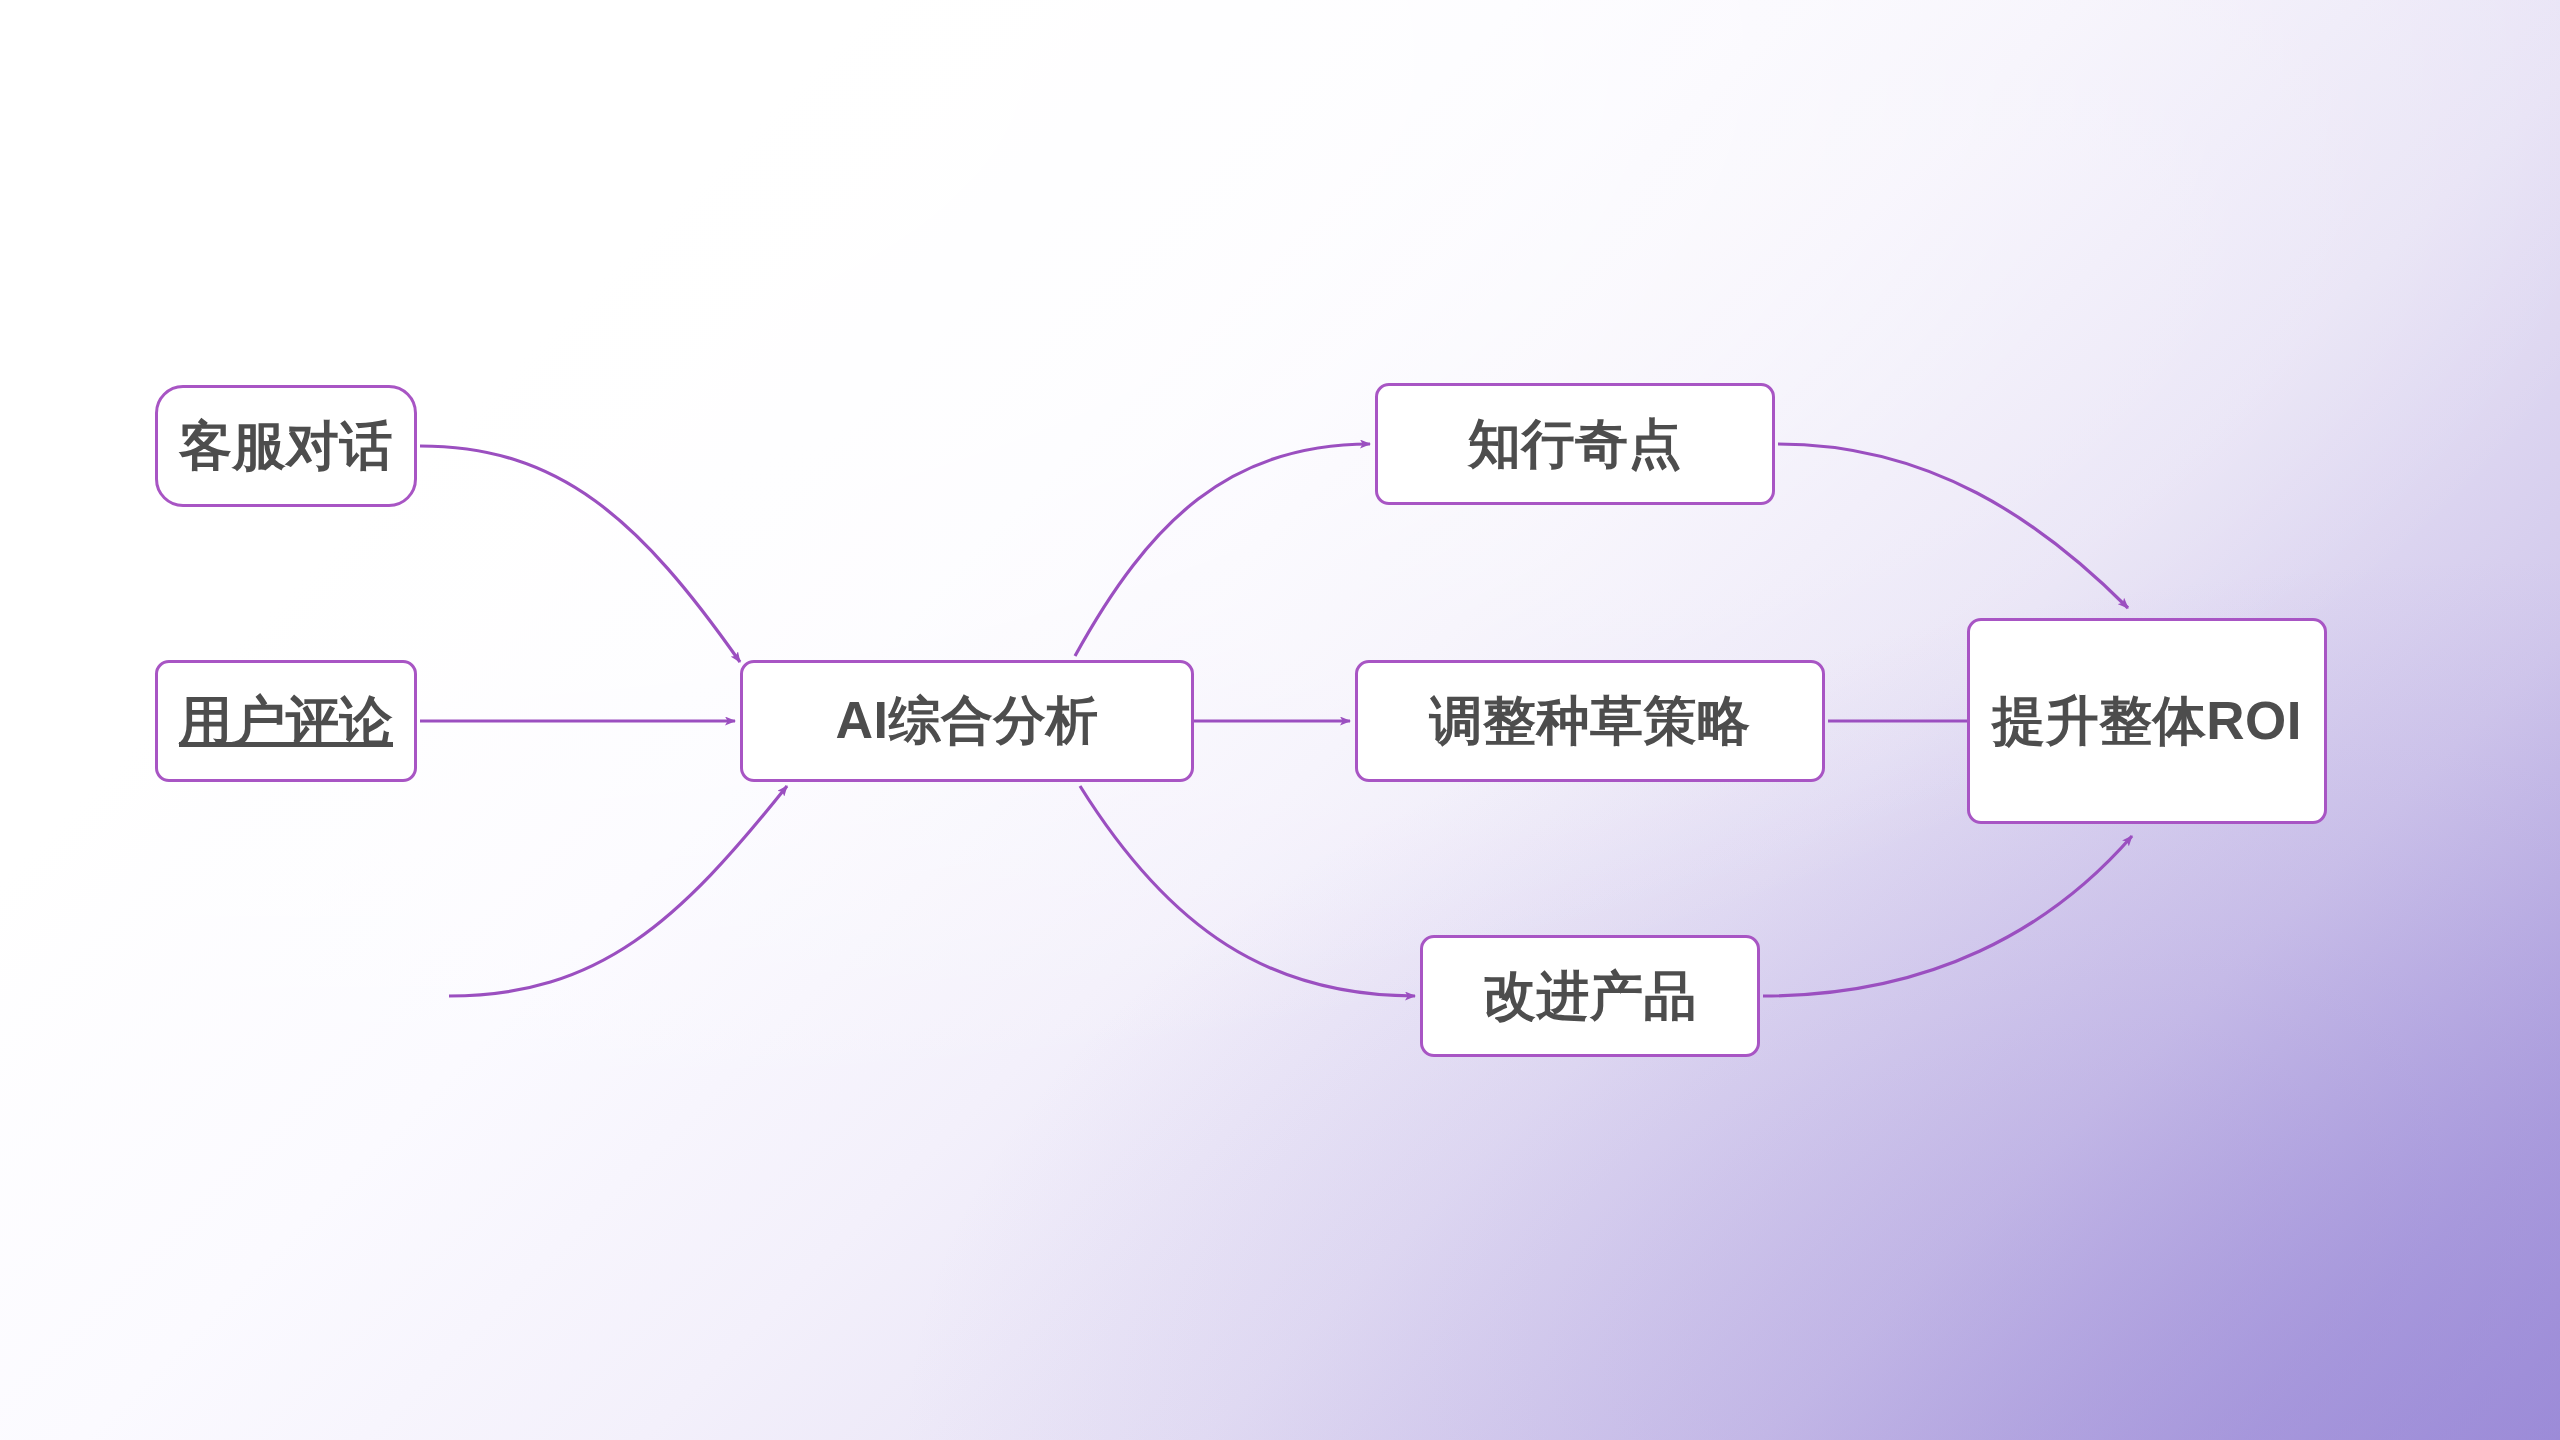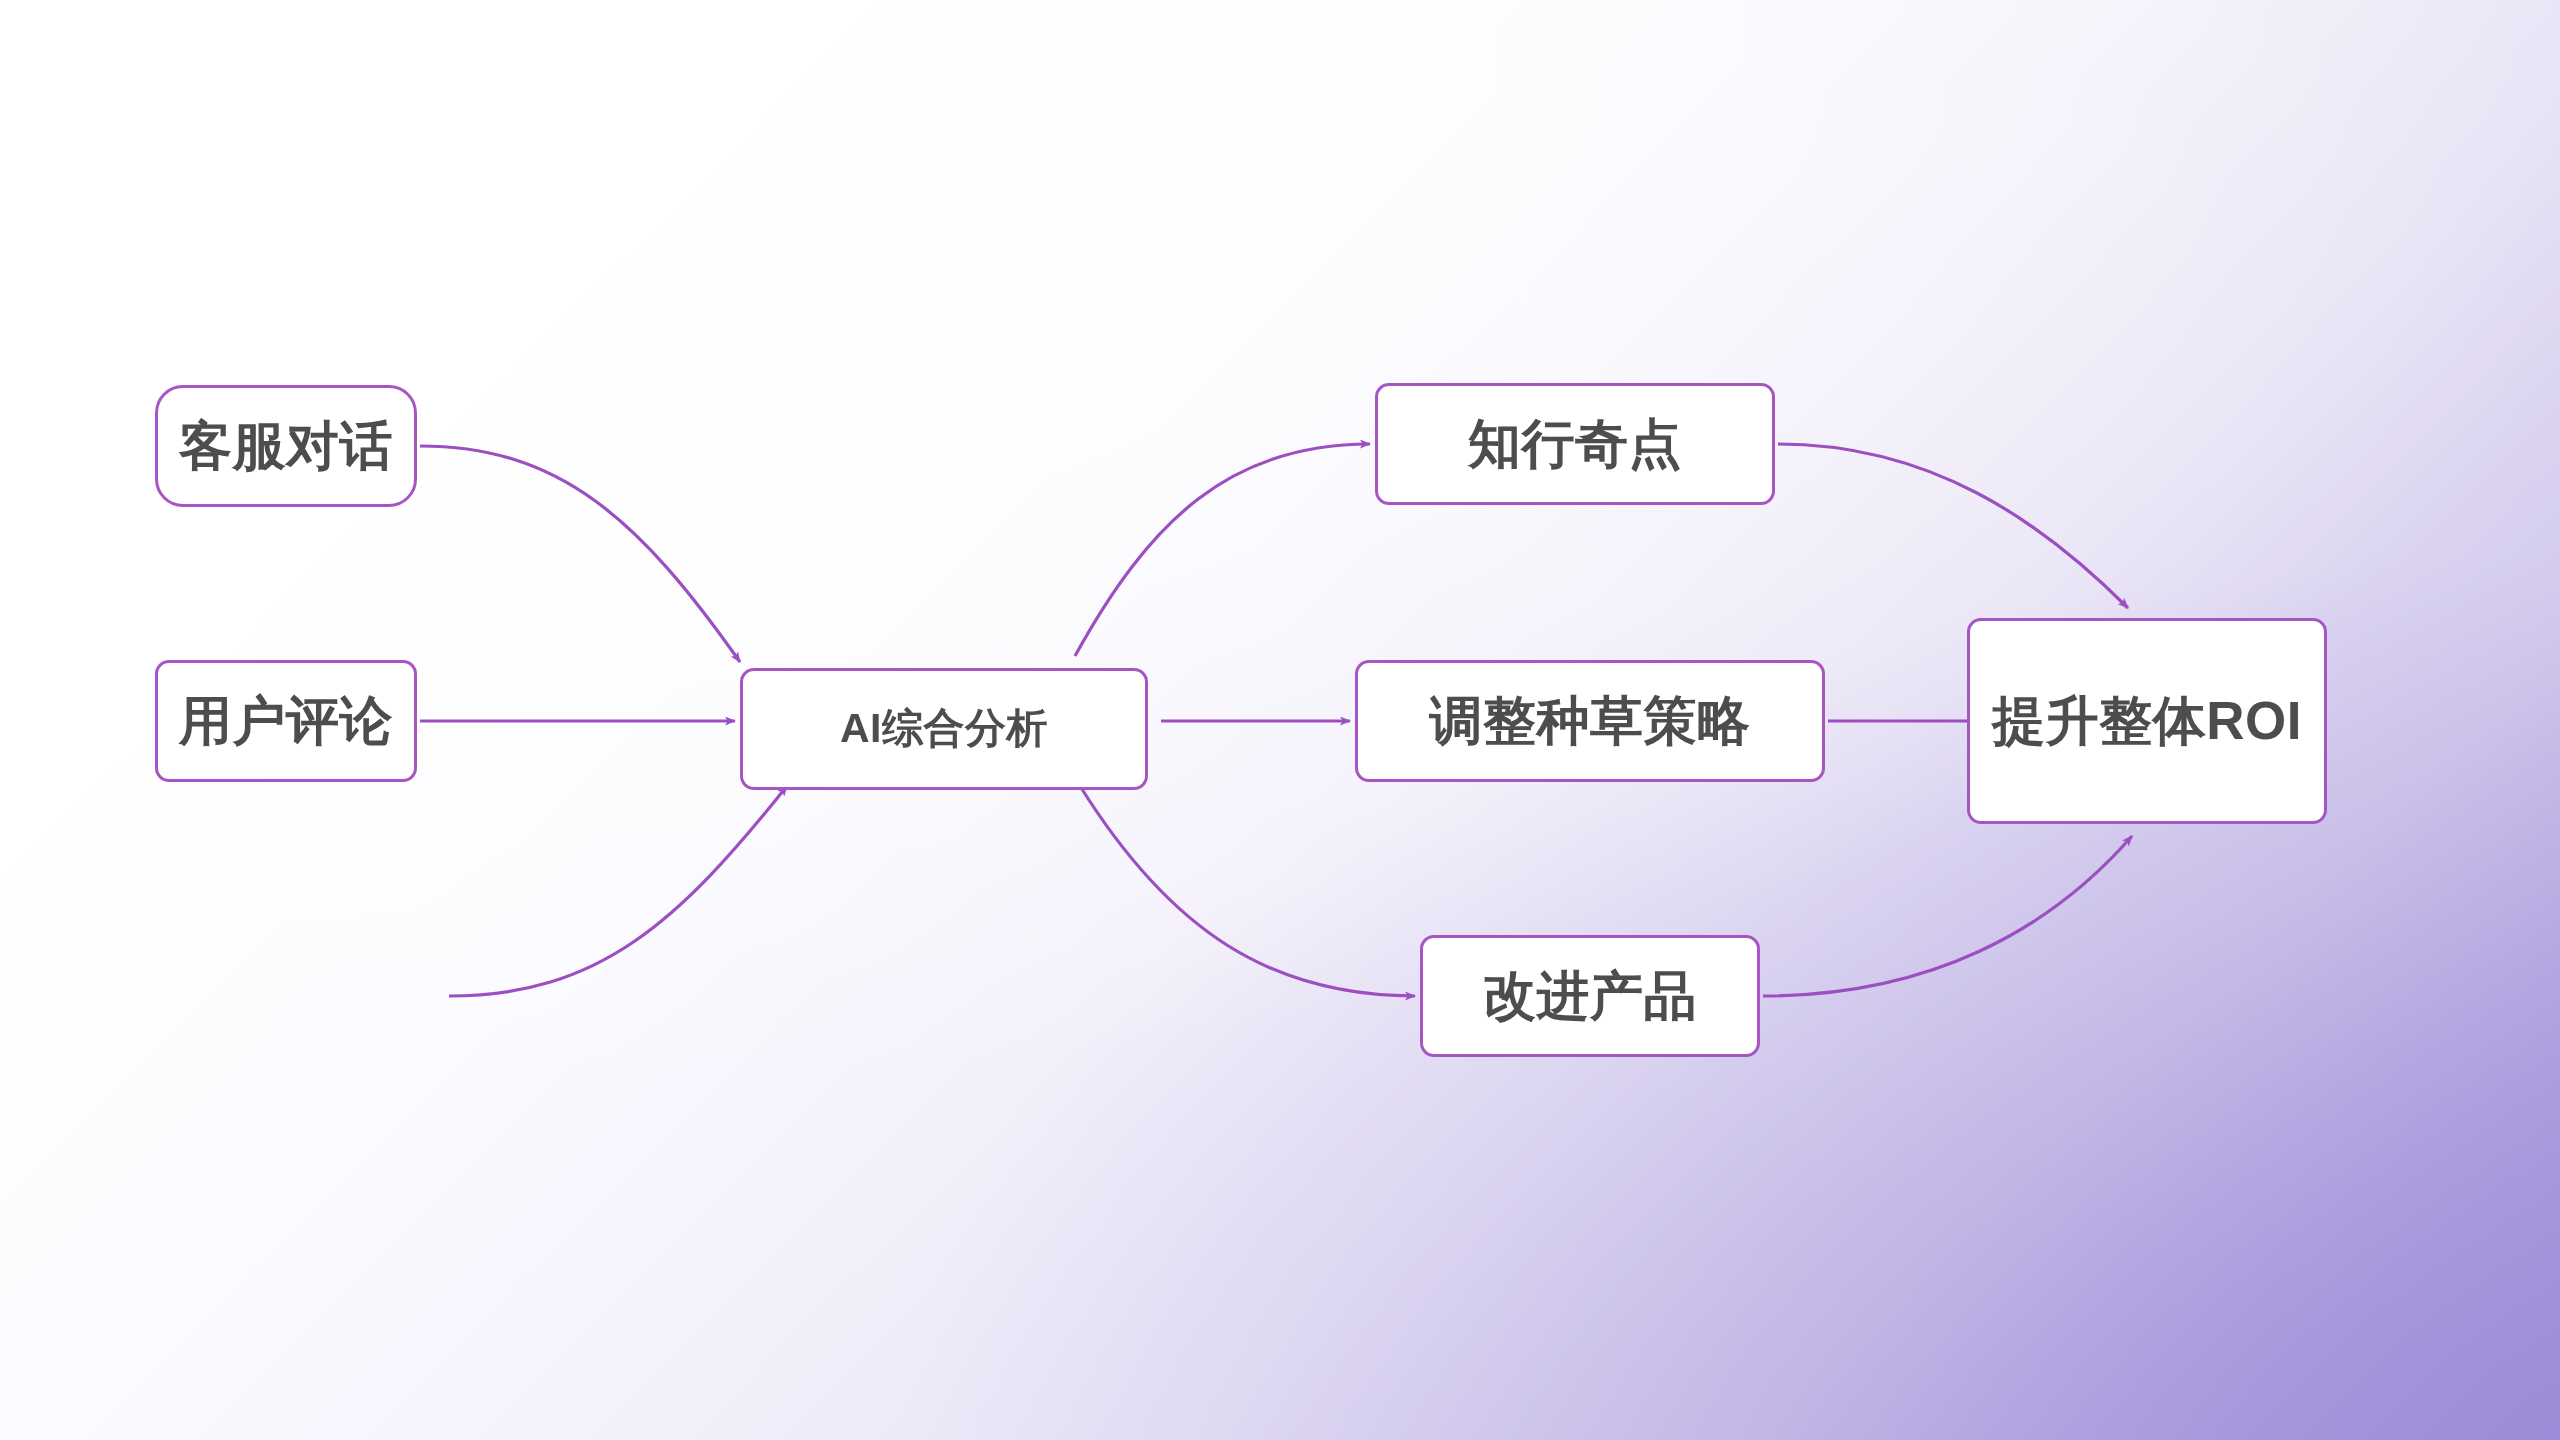--- a/index.html
+++ b/index.html
@@ -67,23 +67,23 @@
   }
 
   .node-label {
     display: block;
     white-space: normal;
     word-break: break-all;
   }
 
   
   #node-kf     { left: 155px;  top: 385px;  width: 262px; height: 122px; font-size: 53px; border-radius: 28px; }
-  #node-pl     { left: 155px;  top: 660px;  width: 262px; height: 122px; font-size: 53px; }
+  #node-pl     { left: 155px;  top: 660px;  width: 262px; height: 122px; font-size: 53px; text-decoration: underline; }
   #node-kw     { left: 128px;  top: 935px;  width: 318px; height: 122px; font-size: 53px; }
-  #node-ai     { left: 740px;  top: 660px;  width: 408px; height: 122px; font-size: 41px; margin-top: 8px; }
+  #node-ai     { left: 740px;  top: 660px;  width: 454px; height: 122px; font-size: 52px; }
   #node-detail { left: 1375px; top: 383px;  width: 400px; height: 122px; font-size: 53px; }
   #node-seed   { left: 1355px; top: 660px;  width: 470px; height: 122px; font-size: 53px; }
   #node-prod   { left: 1420px; top: 935px;  width: 340px; height: 122px; font-size: 53px; text-align: center; }
   #node-roi    { left: 1967px; top: 618px;  width: 360px; height: 206px; font-size: 53px; }
 
   
   #watermark {
     position: absolute;
     left: 2090px;
     top: 1300px;

